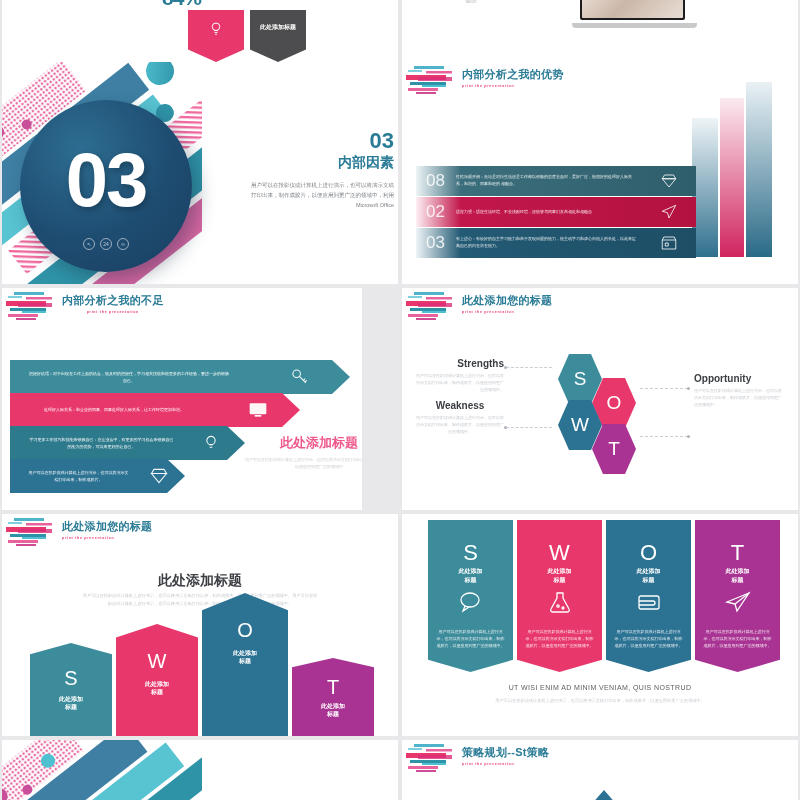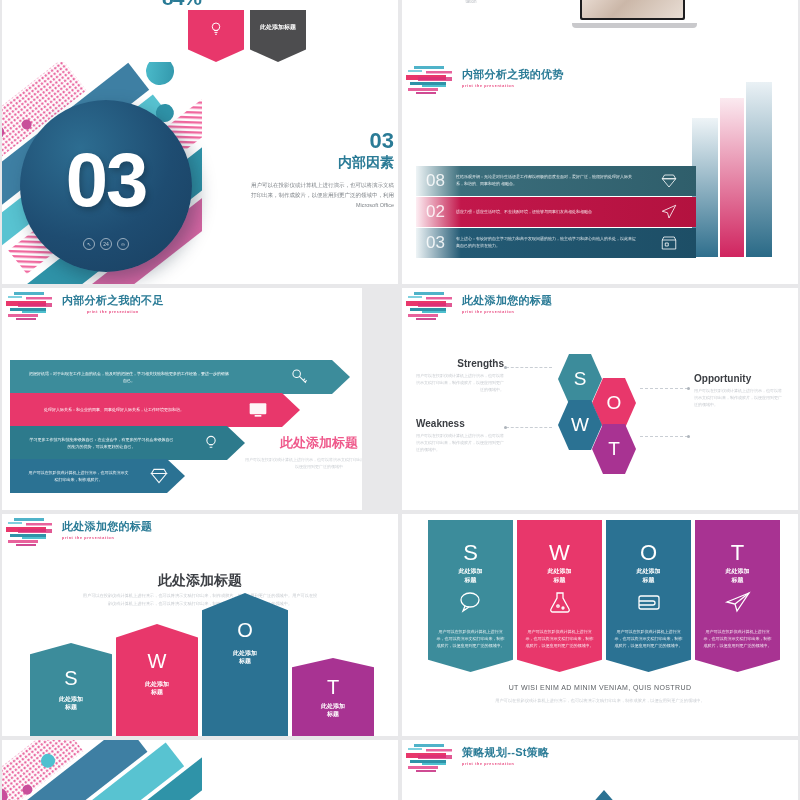--- a/index.html
+++ b/index.html
@@ -428,21 +428,21 @@
 
     <div class="leader" style="left:104px; top:79px; width:46px;"></div>
     <div class="leadot" style="left:102px; top:77.5px;"></div>
     <div class="hx-lbl" style="left:14px; top:70px; text-align:right;">
       <div class="h">Strengths</div>
       <div class="p">用户可以在投影仪或计算机上进行演示，也可以将演示文稿打印出来，制作成胶片，以便应用到更广泛的领域中。</div>
     </div>
 
     <div class="leader" style="left:104px; top:139px; width:46px;"></div>
     <div class="leadot" style="left:102px; top:137.5px;"></div>
-    <div class="hx-lbl" style="left:14px; top:130px; text-align:left;">
+    <div class="hx-lbl" style="left:14px; top:112px; text-align:center;">
       <div class="h">Weakness</div>
       <div class="p">用户可以在投影仪或计算机上进行演示，也可以将演示文稿打印出来，制作成胶片，以便应用到更广泛的领域中。</div>
     </div>
 
     <div class="leader" style="left:238px; top:100px; width:48px;"></div>
     <div class="leadot" style="left:285px; top:98.5px;"></div>
     <div class="hx-lbl" style="left:292px; top:85px; text-align:left;">
       <div class="h">Opportunity</div>
       <div class="p">用户可以在投影仪或计算机上进行演示，也可以将演示文稿打印出来，制作成胶片，以便应用到更广泛的领域中。</div>
     </div>

